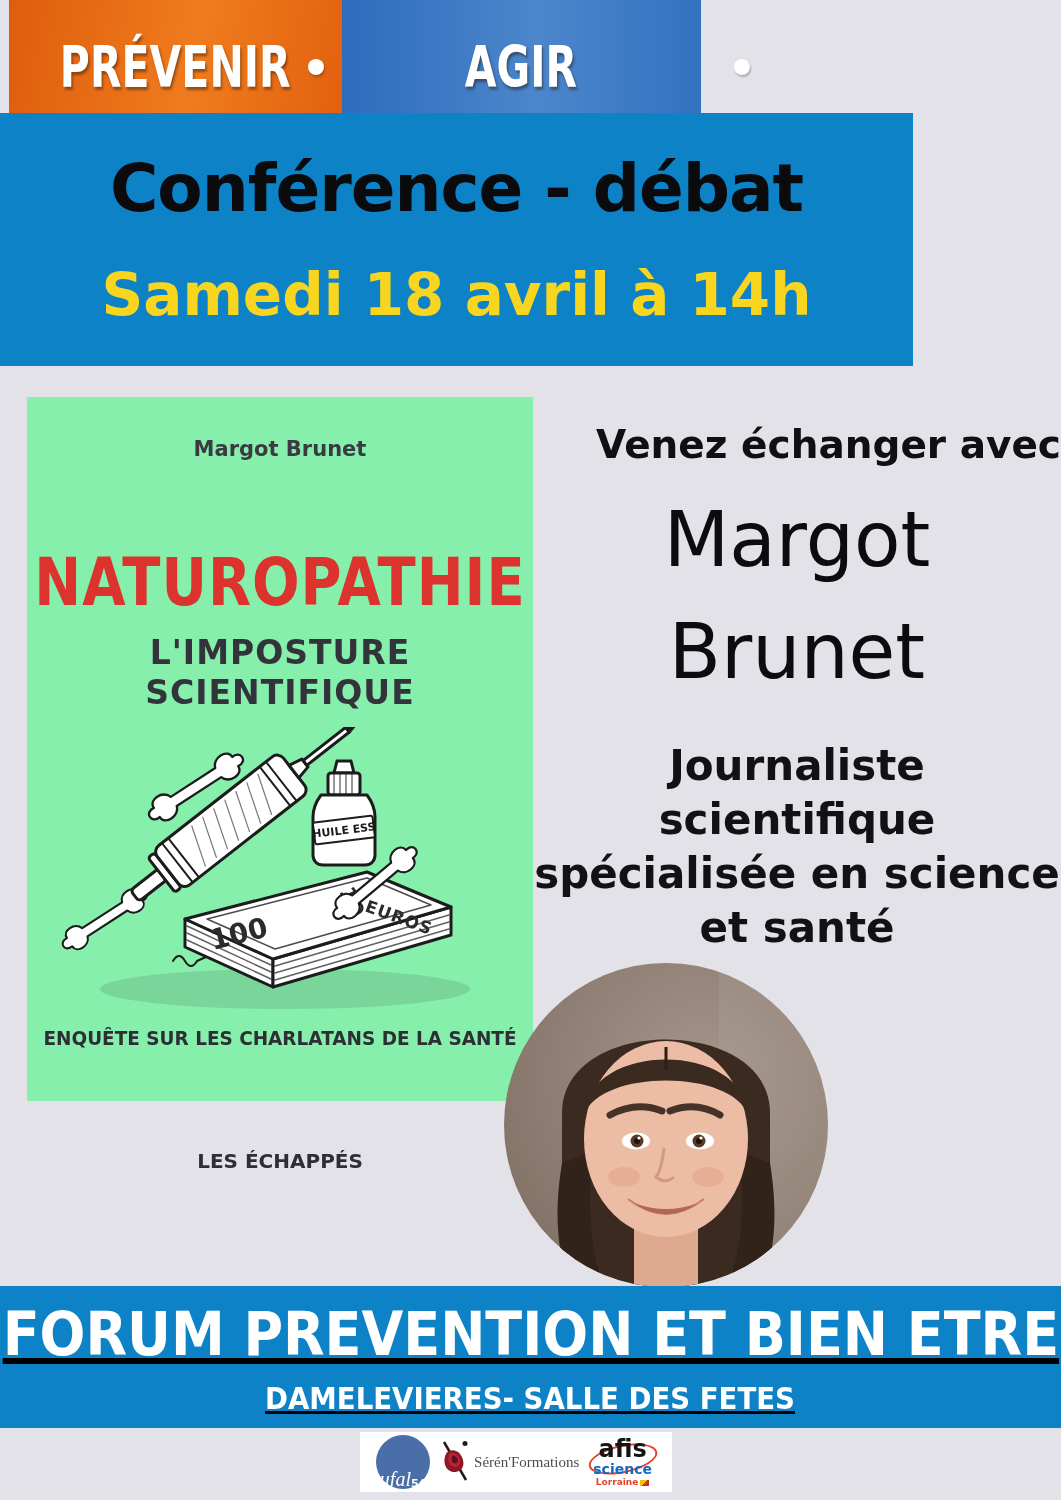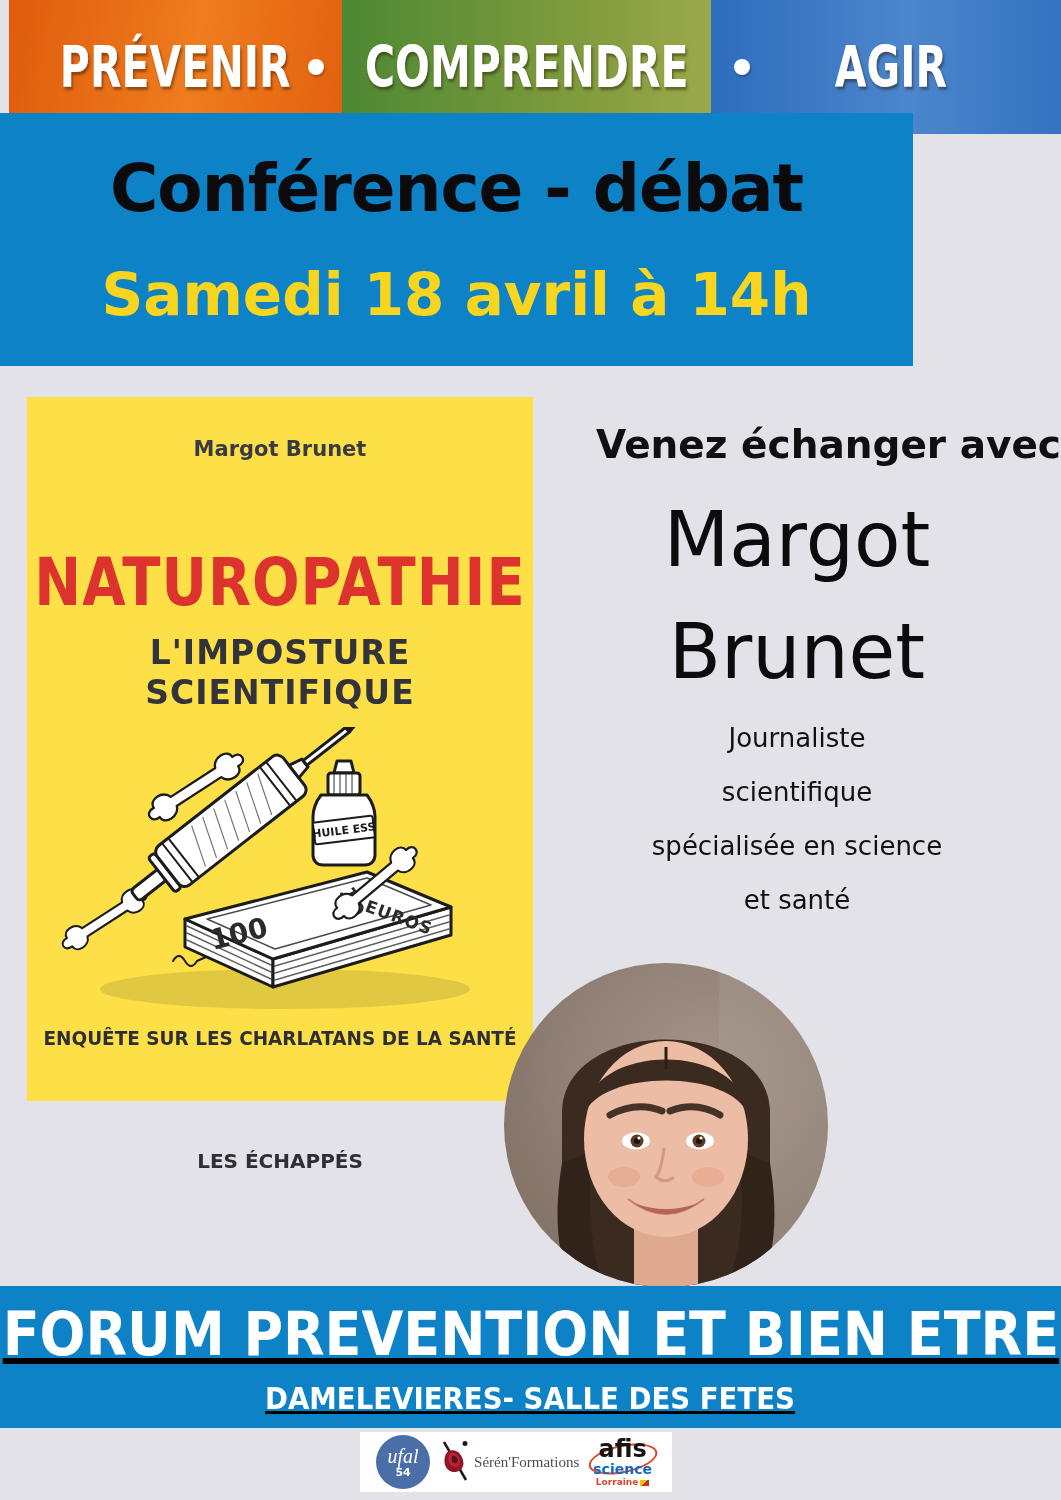--- a/index.html
+++ b/index.html
@@ -18,75 +18,72 @@
               background:#fff;box-shadow:1px 2px 2px rgba(0,0,0,.25);font-size:0;color:transparent;overflow:hidden;}
   .dot1{left:28.2%;} .dot2{left:68.3%;}
 
   
   .event-header{position:absolute;left:0;top:113px;width:913px;height:253px;background:#0e82c7;
                 display:flex;flex-direction:column;align-items:center;justify-content:center;gap:34px;}
   .event-title{font-size:66px;font-weight:800;color:#0b0b0e;letter-spacing:-1px;white-space:nowrap;}
   .event-date{font-size:58px;font-weight:800;color:#f8d51e;white-space:nowrap;}
 
   
-  .book{position:absolute;left:27px;top:397px;width:506px;height:704px;background:#fde047;}
+  .book{position:absolute;left:27px;top:397px;width:506px;height:704px;background:#86efac;}
   .book-author{position:absolute;top:40px;width:100%;text-align:center;font-size:21px;font-weight:800;color:#3a3a42;}
   .book-title{position:absolute;top:152px;width:100%;text-align:center;font-size:56px;font-weight:800;
               color:#dc332e;letter-spacing:1px;transform:scaleY(1.18);white-space:nowrap;}
   .book-sub{position:absolute;width:100%;text-align:center;font-weight:800;color:#33333b;font-size:33px;letter-spacing:1px;}
   .sub1{top:236px;} .sub2{top:276px;}
   .book-art{position:absolute;left:18px;top:330px;}
   .book-tagline{position:absolute;top:630px;width:100%;text-align:center;font-size:19px;font-weight:800;
                 color:#2e2e35;transform:scaleX(.97);white-space:nowrap;}
   .book-publisher{position:absolute;top:752px;width:100%;text-align:center;font-size:20px;font-weight:800;color:#2e2e35;}
 
   
   .speaker{position:absolute;left:533px;top:397px;width:528px;text-align:center;color:#101013;}
   .speaker-intro{margin-top:24px;font-size:39px;font-weight:800;line-height:48px;text-align:right;}
   .speaker-name{font-size:76px;font-weight:400;line-height:90px;color:#0c0c0f;}
   .name1{margin-top:26px;} .name2{margin-top:22px;}
-  .speaker-desc{margin-top:14px;font-size:26px;font-weight:400;line-height:54px;color:#121215;}
+  .speaker-desc{margin-top:42px;font-size:42px;font-weight:700;line-height:54px;color:#121215;}
 
   
   .photo{position:absolute;left:504px;top:963px;width:324px;height:324px;border-radius:50%;overflow:hidden;z-index:3;}
 
   
   .footer-band{position:absolute;left:0;top:1286px;width:1061px;height:142px;background:#0e82c7;z-index:4;
                display:flex;flex-direction:column;align-items:center;justify-content:center;gap:12px;text-decoration:underline;}
   .footer-title{font-size:60px;font-weight:800;color:#fff;transform:scaleX(.9);white-space:nowrap;}
   .footer-venue{font-size:30px;font-weight:800;color:#fff;transform:scaleX(.92);white-space:nowrap;}
 
   
   .logo-strip{position:absolute;left:360px;top:1432px;width:312px;height:60px;background:#fff;z-index:5;
               display:flex;align-items:center;justify-content:center;gap:10px;}
   .ufal{width:54px;height:54px;border-radius:50%;background:#4a6ea8;color:#fff;flex:0 0 auto;
-        display:flex;flex-direction:column;align-items:center;justify-content:center;line-height:1;}
+        display:flex;flex-direction:row;align-items:flex-end;justify-content:center;line-height:1;}
   .ufal-name{font-family:"Liberation Serif","DejaVu Serif",serif;font-style:italic;font-size:20px;}
   .ufal-number{font-size:11px;font-weight:700;margin-top:1px;}
   .seren{display:flex;align-items:center;gap:4px;}
   .seren-text{font-family:"Liberation Serif","DejaVu Serif",serif;font-size:15px;color:#4d4d52;white-space:nowrap;}
   .afis{display:flex;flex-direction:column;align-items:center;line-height:1;position:relative;padding:0 4px;}
   .afis-name{font-size:24px;font-weight:800;color:#141414;position:relative;z-index:1;}
   .afis-orbit{position:absolute;width:66px;height:24px;border:2px solid #e0452c;border-radius:50%;
               left:50%;top:8px;transform:translateX(-50%) rotate(-12deg);z-index:0;}
   .afis-science{font-size:14px;font-weight:800;color:#1268c3;margin-top:1px;z-index:1;}
   .afis-region{font-size:9px;font-weight:700;color:#e0452c;display:flex;align-items:center;gap:2px;margin-top:2px;z-index:1;}
   .flag{width:9px;height:6px;background:linear-gradient(135deg,#f2c300 50%,#cf2e24 50%);display:inline-block;}
 </style>
 </head>
 <body>
 
 <div class="poster">
 
   <header class="top-banner">
     <div class="panel panel-orange">
       <span class="banner-label">PRÉVENIR</span>
-    </div>
-    <div class="panel panel-green">
-      <span class="banner-label">COMPRENDRE</span>
     </div>
     <div class="panel panel-blue">
       <span class="banner-label">AGIR</span>
     </div>
     <span class="banner-dot dot1">•</span>
     <span class="banner-dot dot2">•</span>
   </header>
 
   <section class="event-header">
     <div class="event-title">Conférence - débat</div>

